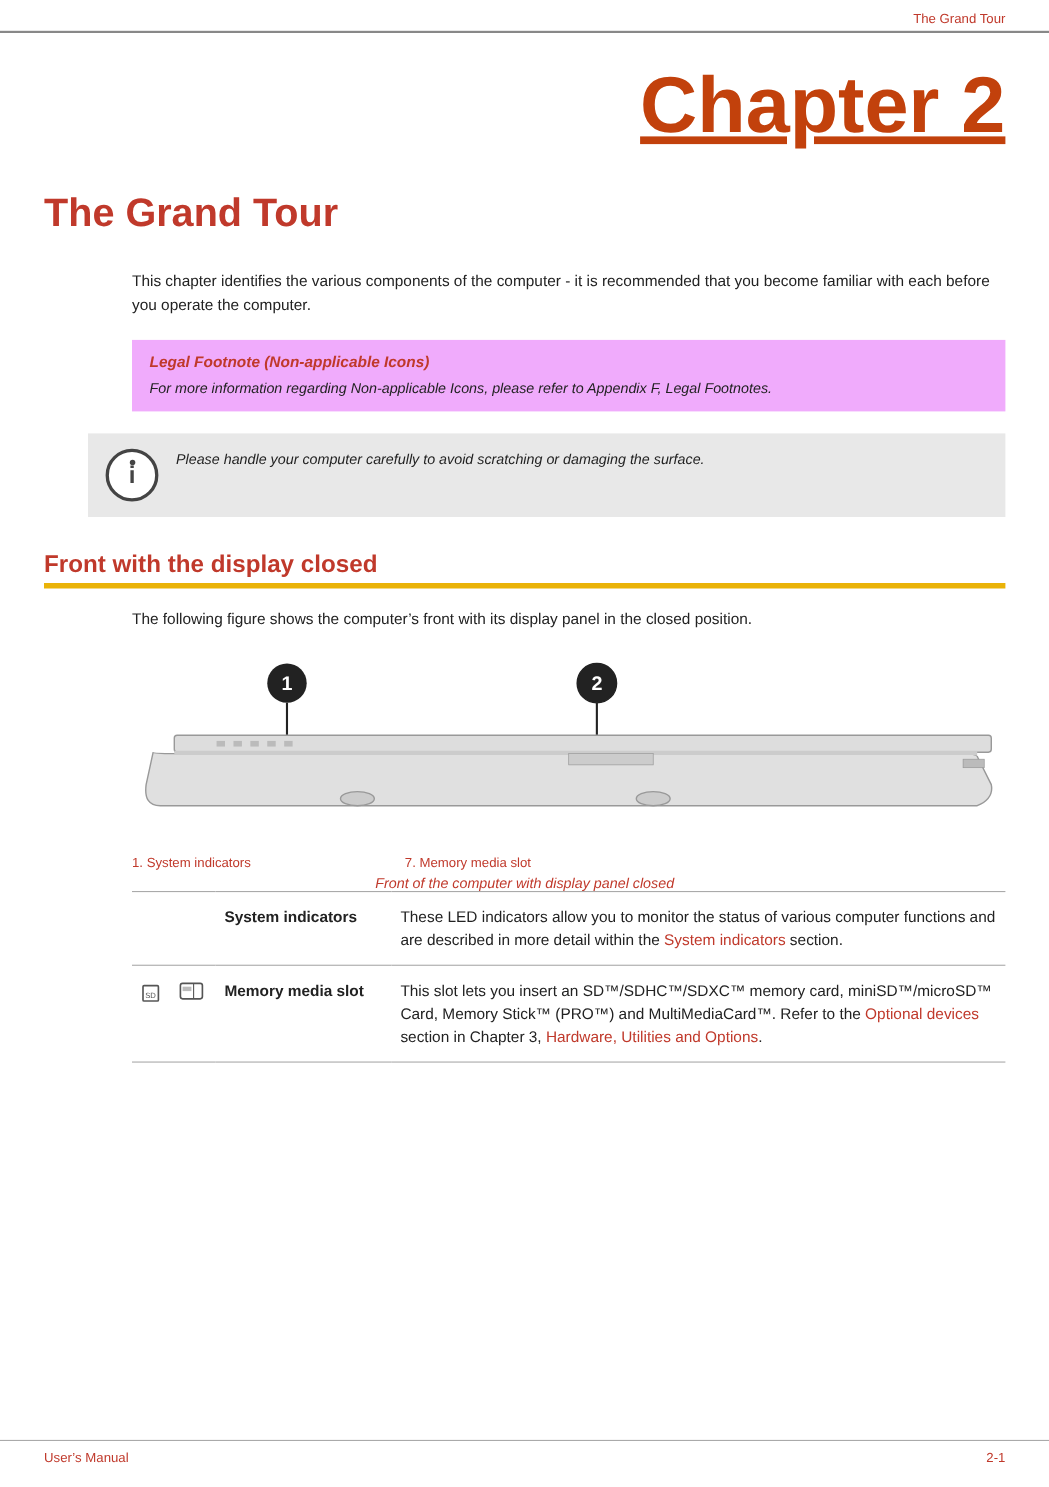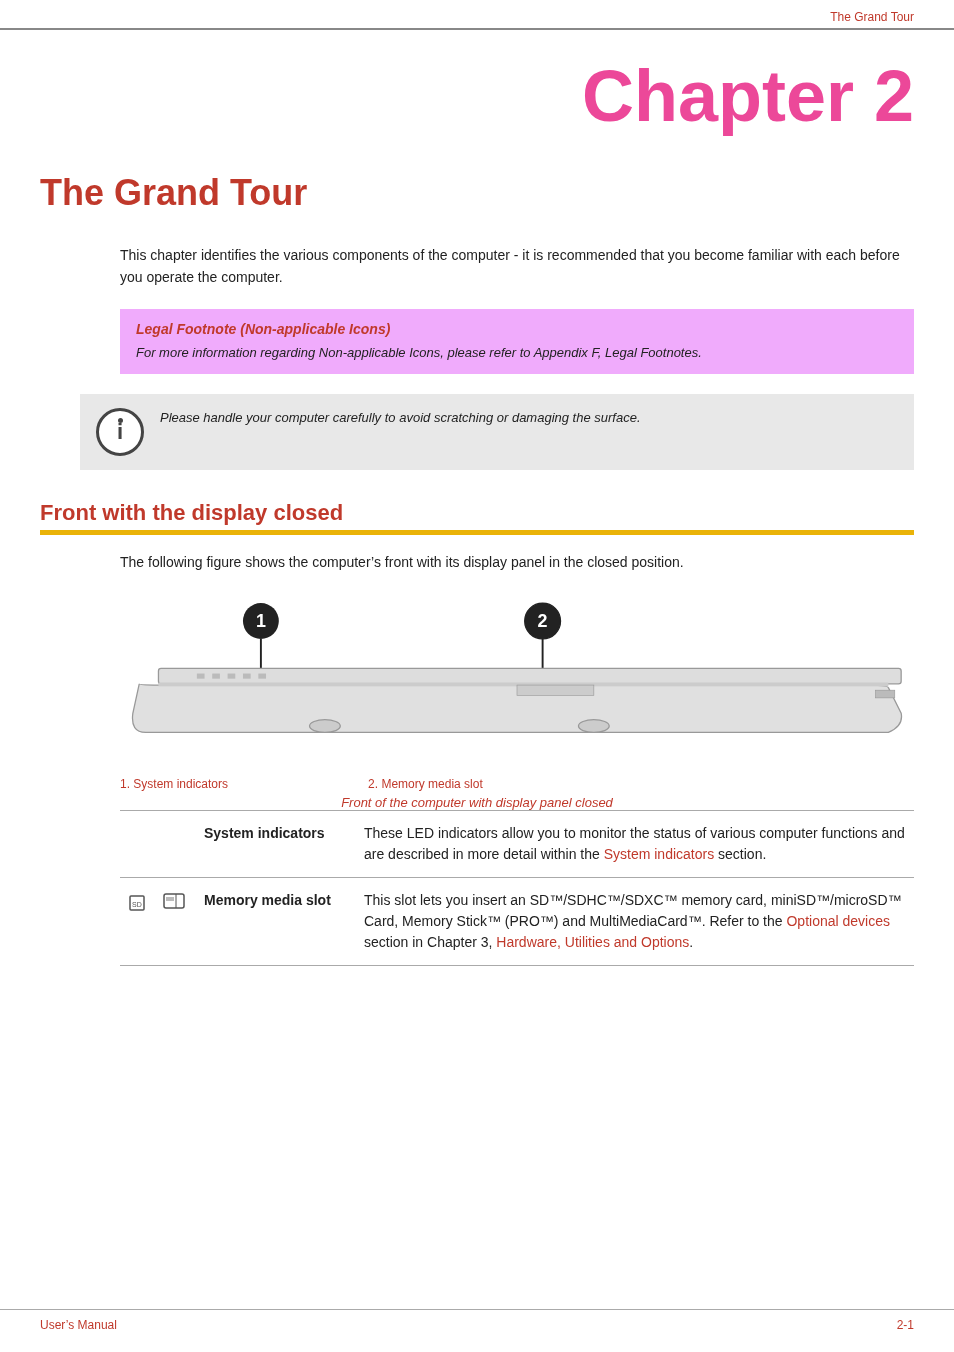--- a/index.html
+++ b/index.html
@@ -26,22 +26,23 @@
     }
 
     
     .chapter-block {
       text-align: right;
       padding: 30px 40px 10px 40px;
     }
     .chapter-number {
       font-size: 72px;
       font-weight: bold;
-      color: #ec4899;
+      color: #c2410c;
       line-height: 1;
+      text-decoration: underline;
     }
 
     
     .main-content {
       padding: 0 40px 40px 40px;
     }
 
     
     .section-title {
       font-size: 36px;
@@ -282,21 +283,21 @@
       <ellipse cx="370" cy="100" rx="12" ry="5" fill="#ccc" stroke="#999" stroke-width="1"></ellipse>
 
       <rect x="310" y="68" width="60" height="8" fill="#ccc" stroke="#999" stroke-width="0.5"></rect>
 
       <rect x="590" y="72" width="15" height="6" fill="#bbb" stroke="#999" stroke-width="0.5"></rect>
     </svg>
   </div>
 
   <div class="diagram-labels">
     <span>1. System indicators</span>
-    <span>2. Memory media slot</span>
+    <span>7. Memory media slot</span>
   </div>
 
   <div class="diagram-caption">Front of the computer with display panel closed</div>
 
   <table class="components-table">
     <tbody>
 
       <tr>
         <td class="component-icon-cell"></td>
         <td class="component-name">System indicators</td>

